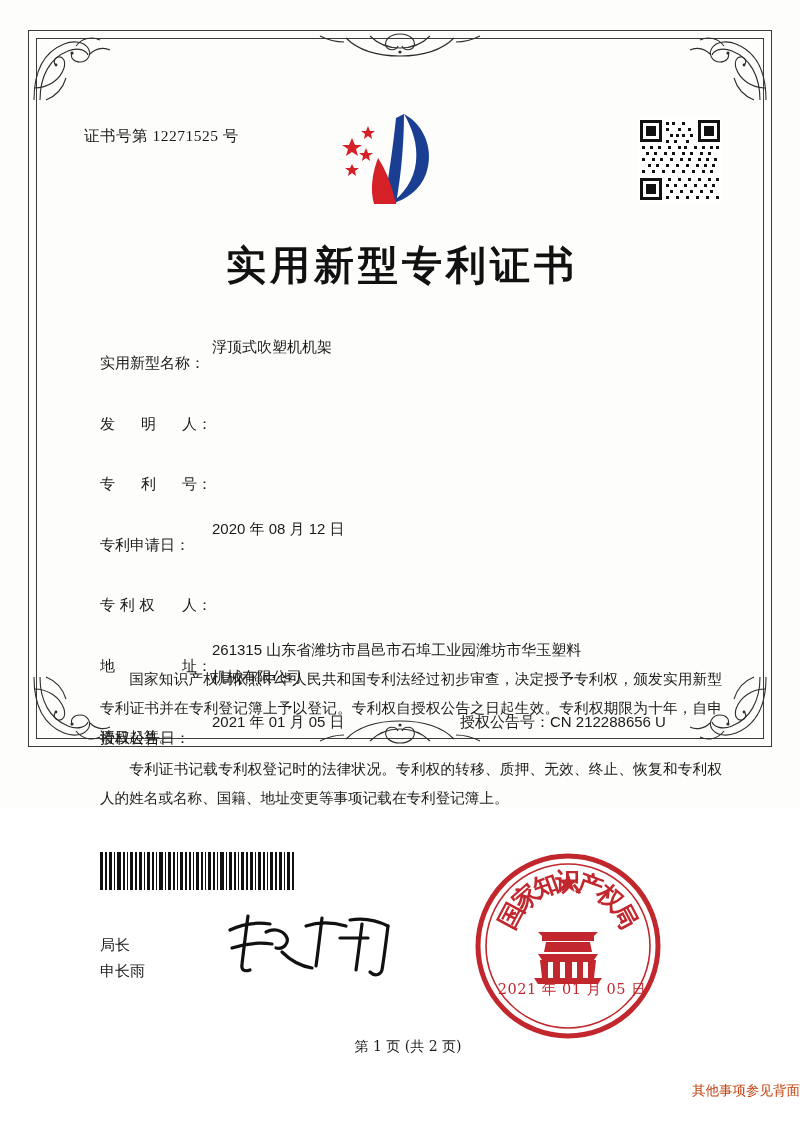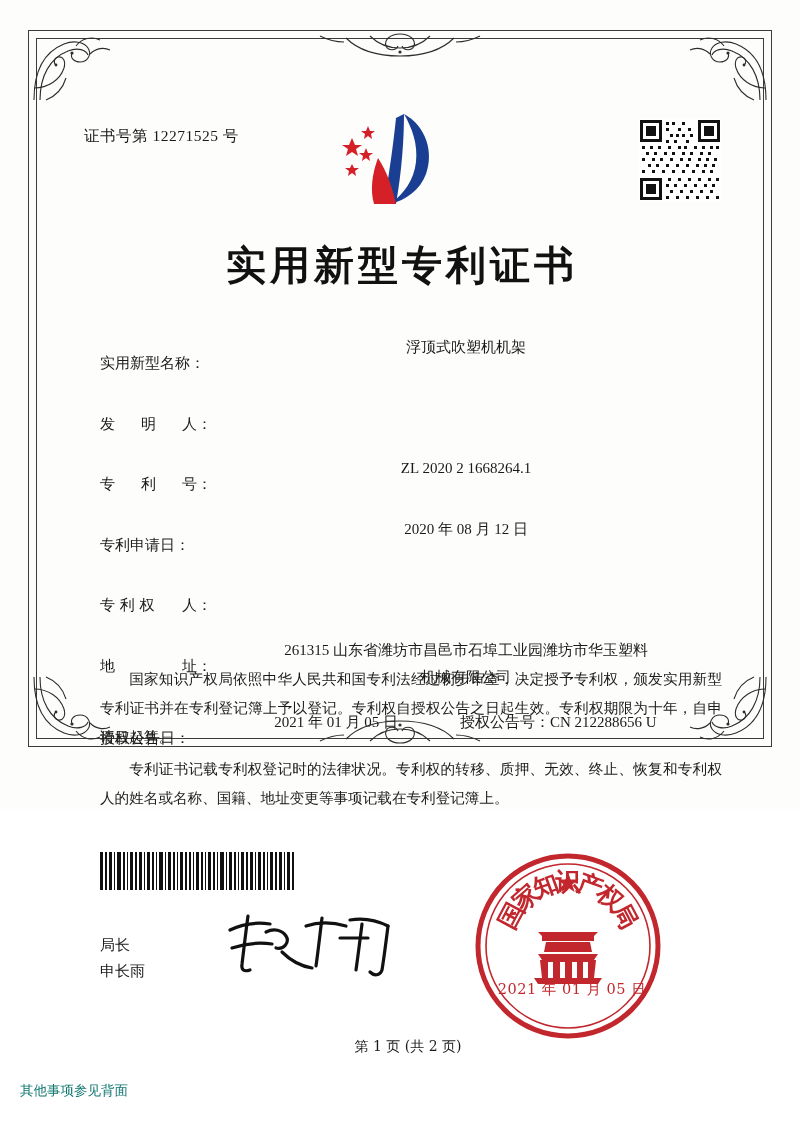--- a/index.html
+++ b/index.html
@@ -131,23 +131,22 @@
     font-family: "DejaVu Serif", "Liberation Serif", serif;
     font-size: 15px;
     margin-top: 16px;
   }
   .row .label.spread {
     display: flex;
     justify-content: space-between;
   }
   .row .value {
     flex: 1;
-    font-family: Liberation Serif, serif;
+    font-family: Liberation Sans, sans-serif;
     font-size: 15px;
-    text-align: center;
   }
   .row .value .cont {
     display: block;
     margin-top: 5px;
   }
   .row.two-col .value {
     display: flex;
   }
   .row.two-col .value .first { width: 248px; flex: 0 0 248px; }
   .row.two-col .value .second-label { }
@@ -227,23 +226,23 @@
     top: 1038px;
     text-align: center;
     font-size: 14px;
     font-family: "DejaVu Serif", "Liberation Serif", serif;
   }
   .footnote {
     position: absolute;
     left: 0;
     right: 0;
     top: 1082px;
-    text-align: left;
+    text-align: right;
     font-size: 13.5px;
-    color: #0f766e;
+    color: #c2410c;
     font-family: "DejaVu Serif", "Liberation Serif", serif;
     padding-left: 20px;
   }
 </style>
 </head>
 <body>
 
 <div class="page">
 
   <div class="border-outer"></div>
@@ -449,21 +448,20 @@
         <span>人：</span>
       </div>
     </div>
 
     <div class="row">
       <div class="label spread">
         <span>专</span>
         <span>利</span>
         <span>号：</span>
       </div>
-      <div class="value">ZL 2020 2 1668264.1</div>
     </div>
 
     <div class="row">
       <div class="label">专利申请日：</div>
       <div class="value">2020 年 08 月 12 日</div>
     </div>
 
     <div class="row">
       <div class="label spread">
         <span>专 利 权</span>

